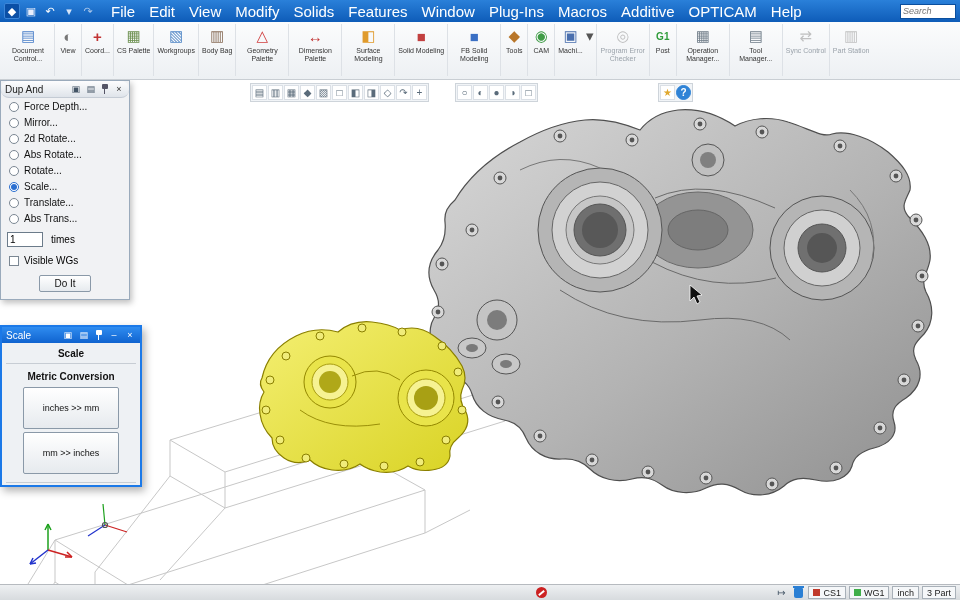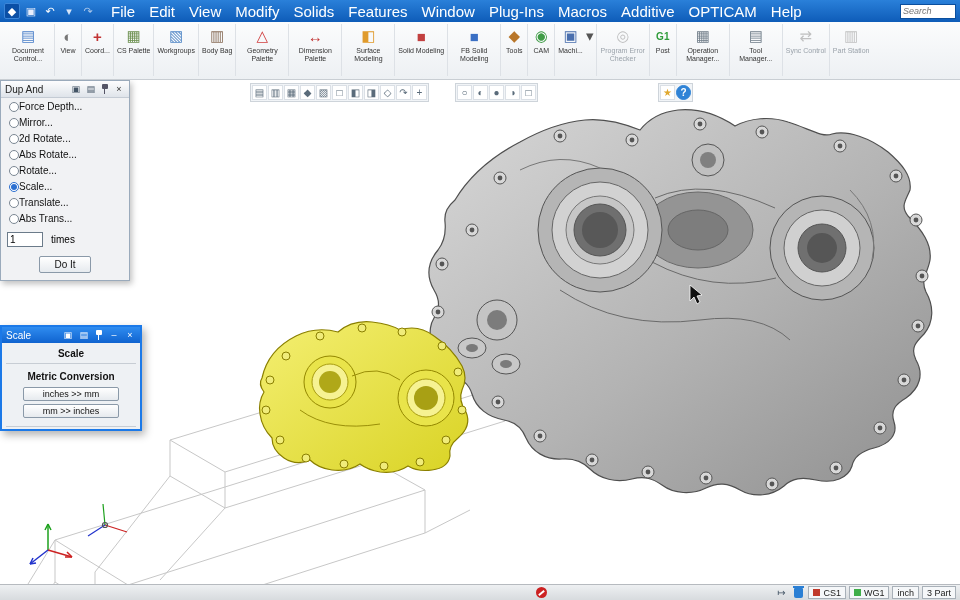--- a/index.html
+++ b/index.html
@@ -30,30 +30,30 @@
   
   .viewport { position:absolute; top:80px; left:0; width:960px; height:504px; background:#fff; }
   .viewport svg { position:absolute; left:0; top:0; }
   .strip { position:absolute; top:3px; display:flex; gap:1px; background:#f1f4f7; border:1px solid #ced4da; padding:1px; z-index:2; }
   .sicn { width:15px; height:15px; background:#fff; border:1px solid #dbe0e6; color:#5a6b7a; display:flex; align-items:center; justify-content:center; font-size:10px; }
   .sicn.help-chip { background:#2f83d6; color:#fff; border-radius:50%; border-color:#2f83d6; font-weight:bold; font-size:10px; }
   .sicn.tips { color:#e0a82e; }
 
   
   .palette { position:absolute; background:#f1f2f4; border:1px solid #9aaabb; box-shadow:2px 3px 6px rgba(0,0,0,.25); z-index:5; }
-  .pal-title { height:17px; background:linear-gradient(#fdfdfe,#dfe4ea); border-bottom:1px solid #c4cbd4; display:flex; align-items:center; font-size:10px; padding:0 4px; color:#222; }
+  .pal-title { height:17px; background:linear-gradient(#fdfdfe,#dfe4ea); border-bottom:1px solid #c4cbd4; display:flex; align-items:center; font-size:10px; padding:0 4px; color:#222;border-radius:8px; }
   .pal-title .sp { margin-left:auto; display:flex; align-items:center; gap:3px; }
   .t-icn { width:12px; height:12px; display:flex; align-items:center; justify-content:center; font-size:9px; color:#445; }
   .pinicn { position:relative; width:10px; height:12px; display:inline-block; }
   .pinicn::before { content:""; position:absolute; left:2px; top:1px; width:6px; height:5px; background:#556; border-radius:1px; }
   .pinicn::after { content:""; position:absolute; left:4px; top:6px; width:1px; height:5px; background:#556; }
   .pinicn.white::before { background:#fff; } .pinicn.white::after { background:#fff; }
 
   .dup { left:0; top:80px; width:130px; }
-  .radio-row { display:flex; align-items:center; padding:3px 6px 2px 8px; font-size:10px; color:#111;text-align:center; }
+  .radio-row { display:flex; align-items:center; gap:5px; padding:3px 6px 2px 8px; font-size:10px; color:#111;text-align:center; }
   .radio { width:10px; height:10px; border:1px solid #7b8793; border-radius:50%; background:#fff; flex:0 0 auto; }
   .radio.sel { border-color:#2b6fd0; }
   .radio.sel::after { content:""; display:block; width:6px; height:6px; margin:1px; border-radius:50%; background:#2b6fd0; }
   .times-row { display:flex; align-items:center; gap:8px; padding:6px 6px 2px 6px; }
   .mini-input { width:36px; height:15px; border:1px solid #6b7b8a; background:#fff; font-size:10px; padding:0 2px; font-family:"Liberation Sans",sans-serif; }
   .cb-row { display:flex; align-items:center; gap:5px; padding:6px 6px 2px 8px; font-size:10px; }
   .cb { width:10px; height:10px; border:1px solid #7b8793; background:#fff; flex:0 0 auto; position:relative; }
   .cb.checked { background:#1d4f9e; border-color:#1d4f9e; }
   .cb.checked::after { content:"\2713"; position:absolute; left:1px; top:-2px; color:#fff; font-size:9px; }
   .doit-row { display:flex; justify-content:center; padding:7px 0 7px 0; }
@@ -61,21 +61,21 @@
 
   .scalepal { left:0; top:325px; width:142px; border:2px solid #1b79e8; background:#eef1f4; z-index:6; position:absolute; box-shadow:3px 4px 8px rgba(0,0,0,.3); }
   .scale-title { height:16px; background:linear-gradient(#2f8cf0,#0f63cf); color:#fff; font-size:10px; display:flex; align-items:center; padding:0 4px; }
   .scale-title .sp { margin-left:auto; display:flex; align-items:center; gap:4px; }
   .scale-title .t-icn { color:#fff; }
   .sect { text-align:center; font-weight:bold; font-size:10px; padding:5px 0 2px 0; color:#111; }
   .amount-row { display:flex; align-items:center; gap:7px; padding:3px 8px 6px 14px; font-size:10px; }
   .amount-input { width:46px; height:16px; border:1px solid #2b6fd0; outline:1px solid #b9d2ef; background:#fff; font-size:10px; padding:0 3px; font-family:"Liberation Sans",sans-serif; }
   .hr { height:1px; background:#c7cdd4; margin:2px 4px; }
   .mc-btns { display:flex; flex-direction:column; align-items:center; gap:3px; padding:3px 0 6px 0; }
-  .mc-btn { width:96px; font-size:9px; padding:1px 0; }
+  .mc-btn { width:96px; font-size:9px; padding:15px 0; }
   .incz-row { display:flex; align-items:center; gap:5px; padding:5px 6px 7px 8px; font-size:10px; }
 
   
   .statusbar { position:absolute; bottom:0; left:0; width:960px; height:16px; background:linear-gradient(#eef0f2,#d7dbde); border-top:1px solid #b6babf; display:flex; align-items:center; font-size:9px; color:#222; z-index:10; padding:0 4px; }
   .noentry { position:absolute; left:536px; top:2px; width:11px; height:11px; border-radius:50%; background:#cc2222; }
   .noentry::after { content:""; position:absolute; left:2px; top:4.5px; width:7px; height:2px; background:#fff; transform:rotate(-40deg); }
   .sb-right { margin-left:auto; display:flex; align-items:center; gap:3px; }
   .sb-icn { width:14px; height:13px; display:flex; align-items:center; justify-content:center; font-size:10px; color:#445; }
   .trash { width:9px; height:10px; background:#2a7fd4; border-radius:1px 1px 2px 2px; position:relative; }
   .trash::before { content:""; position:absolute; left:-1px; top:-2px; width:11px; height:2px; background:#2a7fd4; }
@@ -472,20 +472,24 @@
     <span>Translate...</span>
   </div>
   <div class="radio-row">
     <span class="radio"></span>
     <span>Abs Trans...</span>
   </div>
   <div class="times-row">
     <input class="mini-input" type="text" value="1" style="">
     <span style="font-size:10px">times</span>
   </div>
+  <div class="cb-row">
+    <span class="cb"></span>
+    <span>Visible WGs</span>
+  </div>
   <div class="doit-row">
     <button class="btn">Do It</button>
   </div>
 </div>
 
 <div class="scalepal">
   <div class="scale-title">
     <span>Scale</span>
     <span class="sp">
       <span class="t-icn" style="color: rgb(255, 255, 255);">▣</span>

